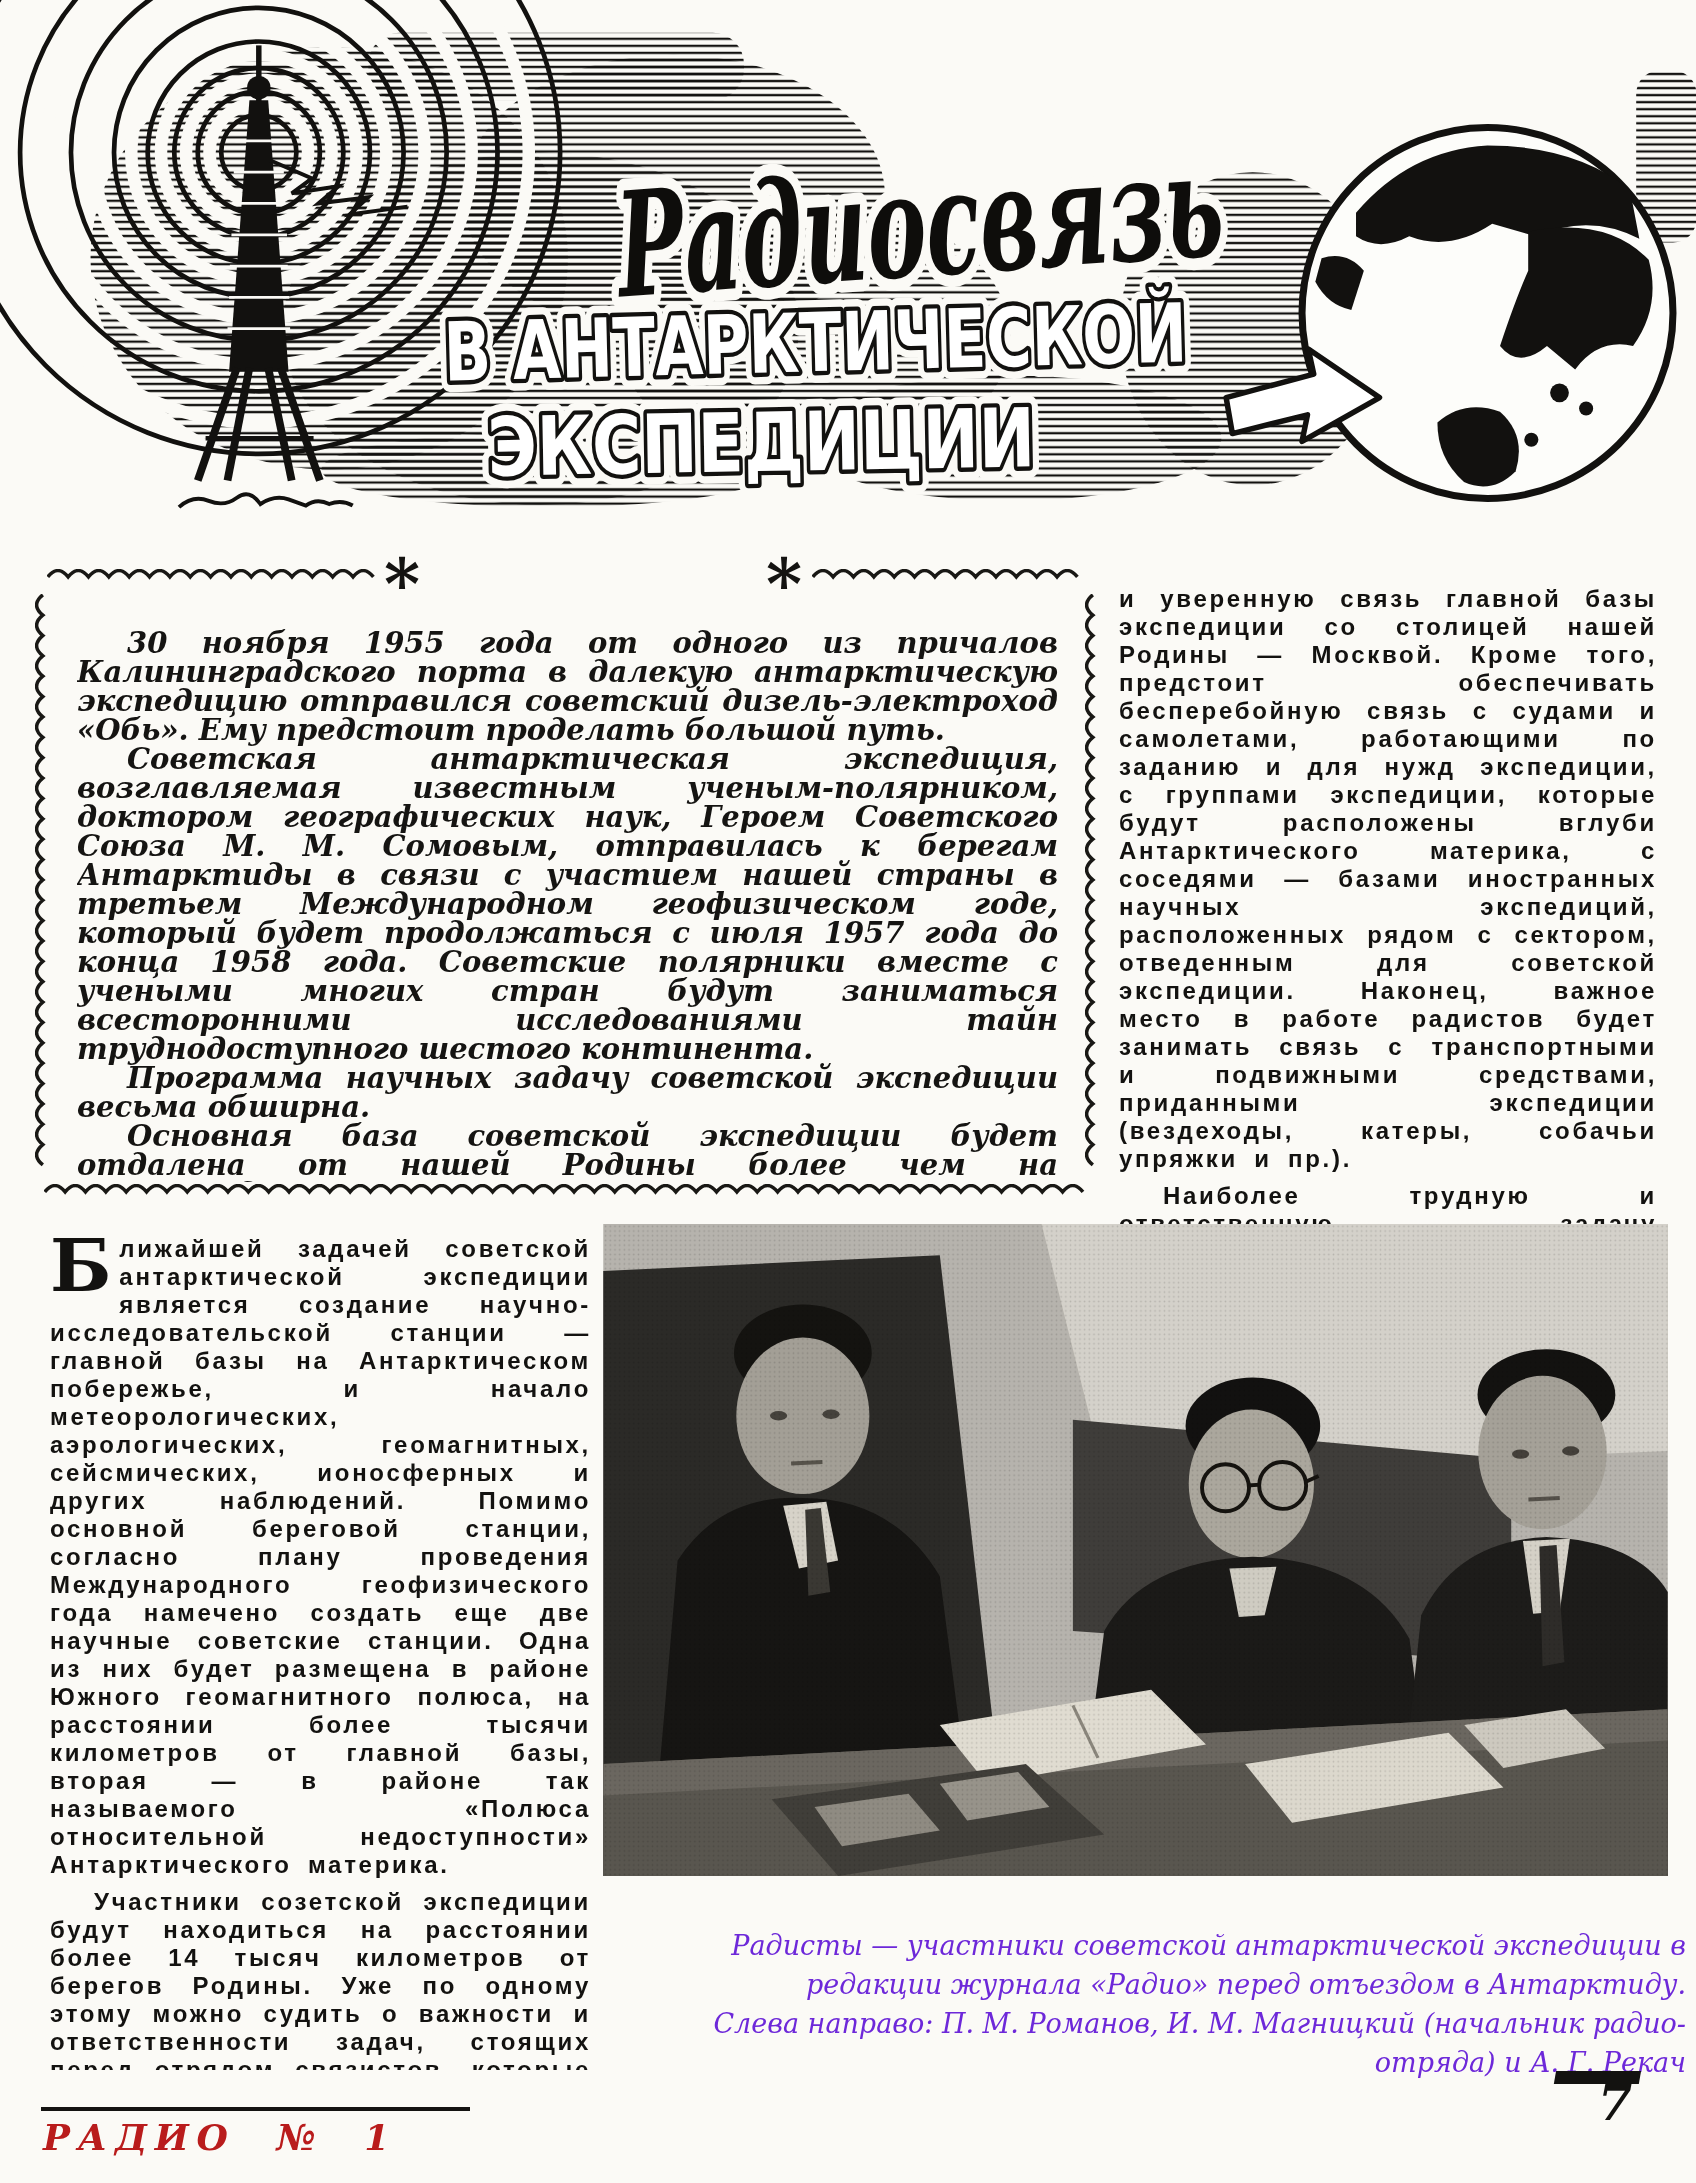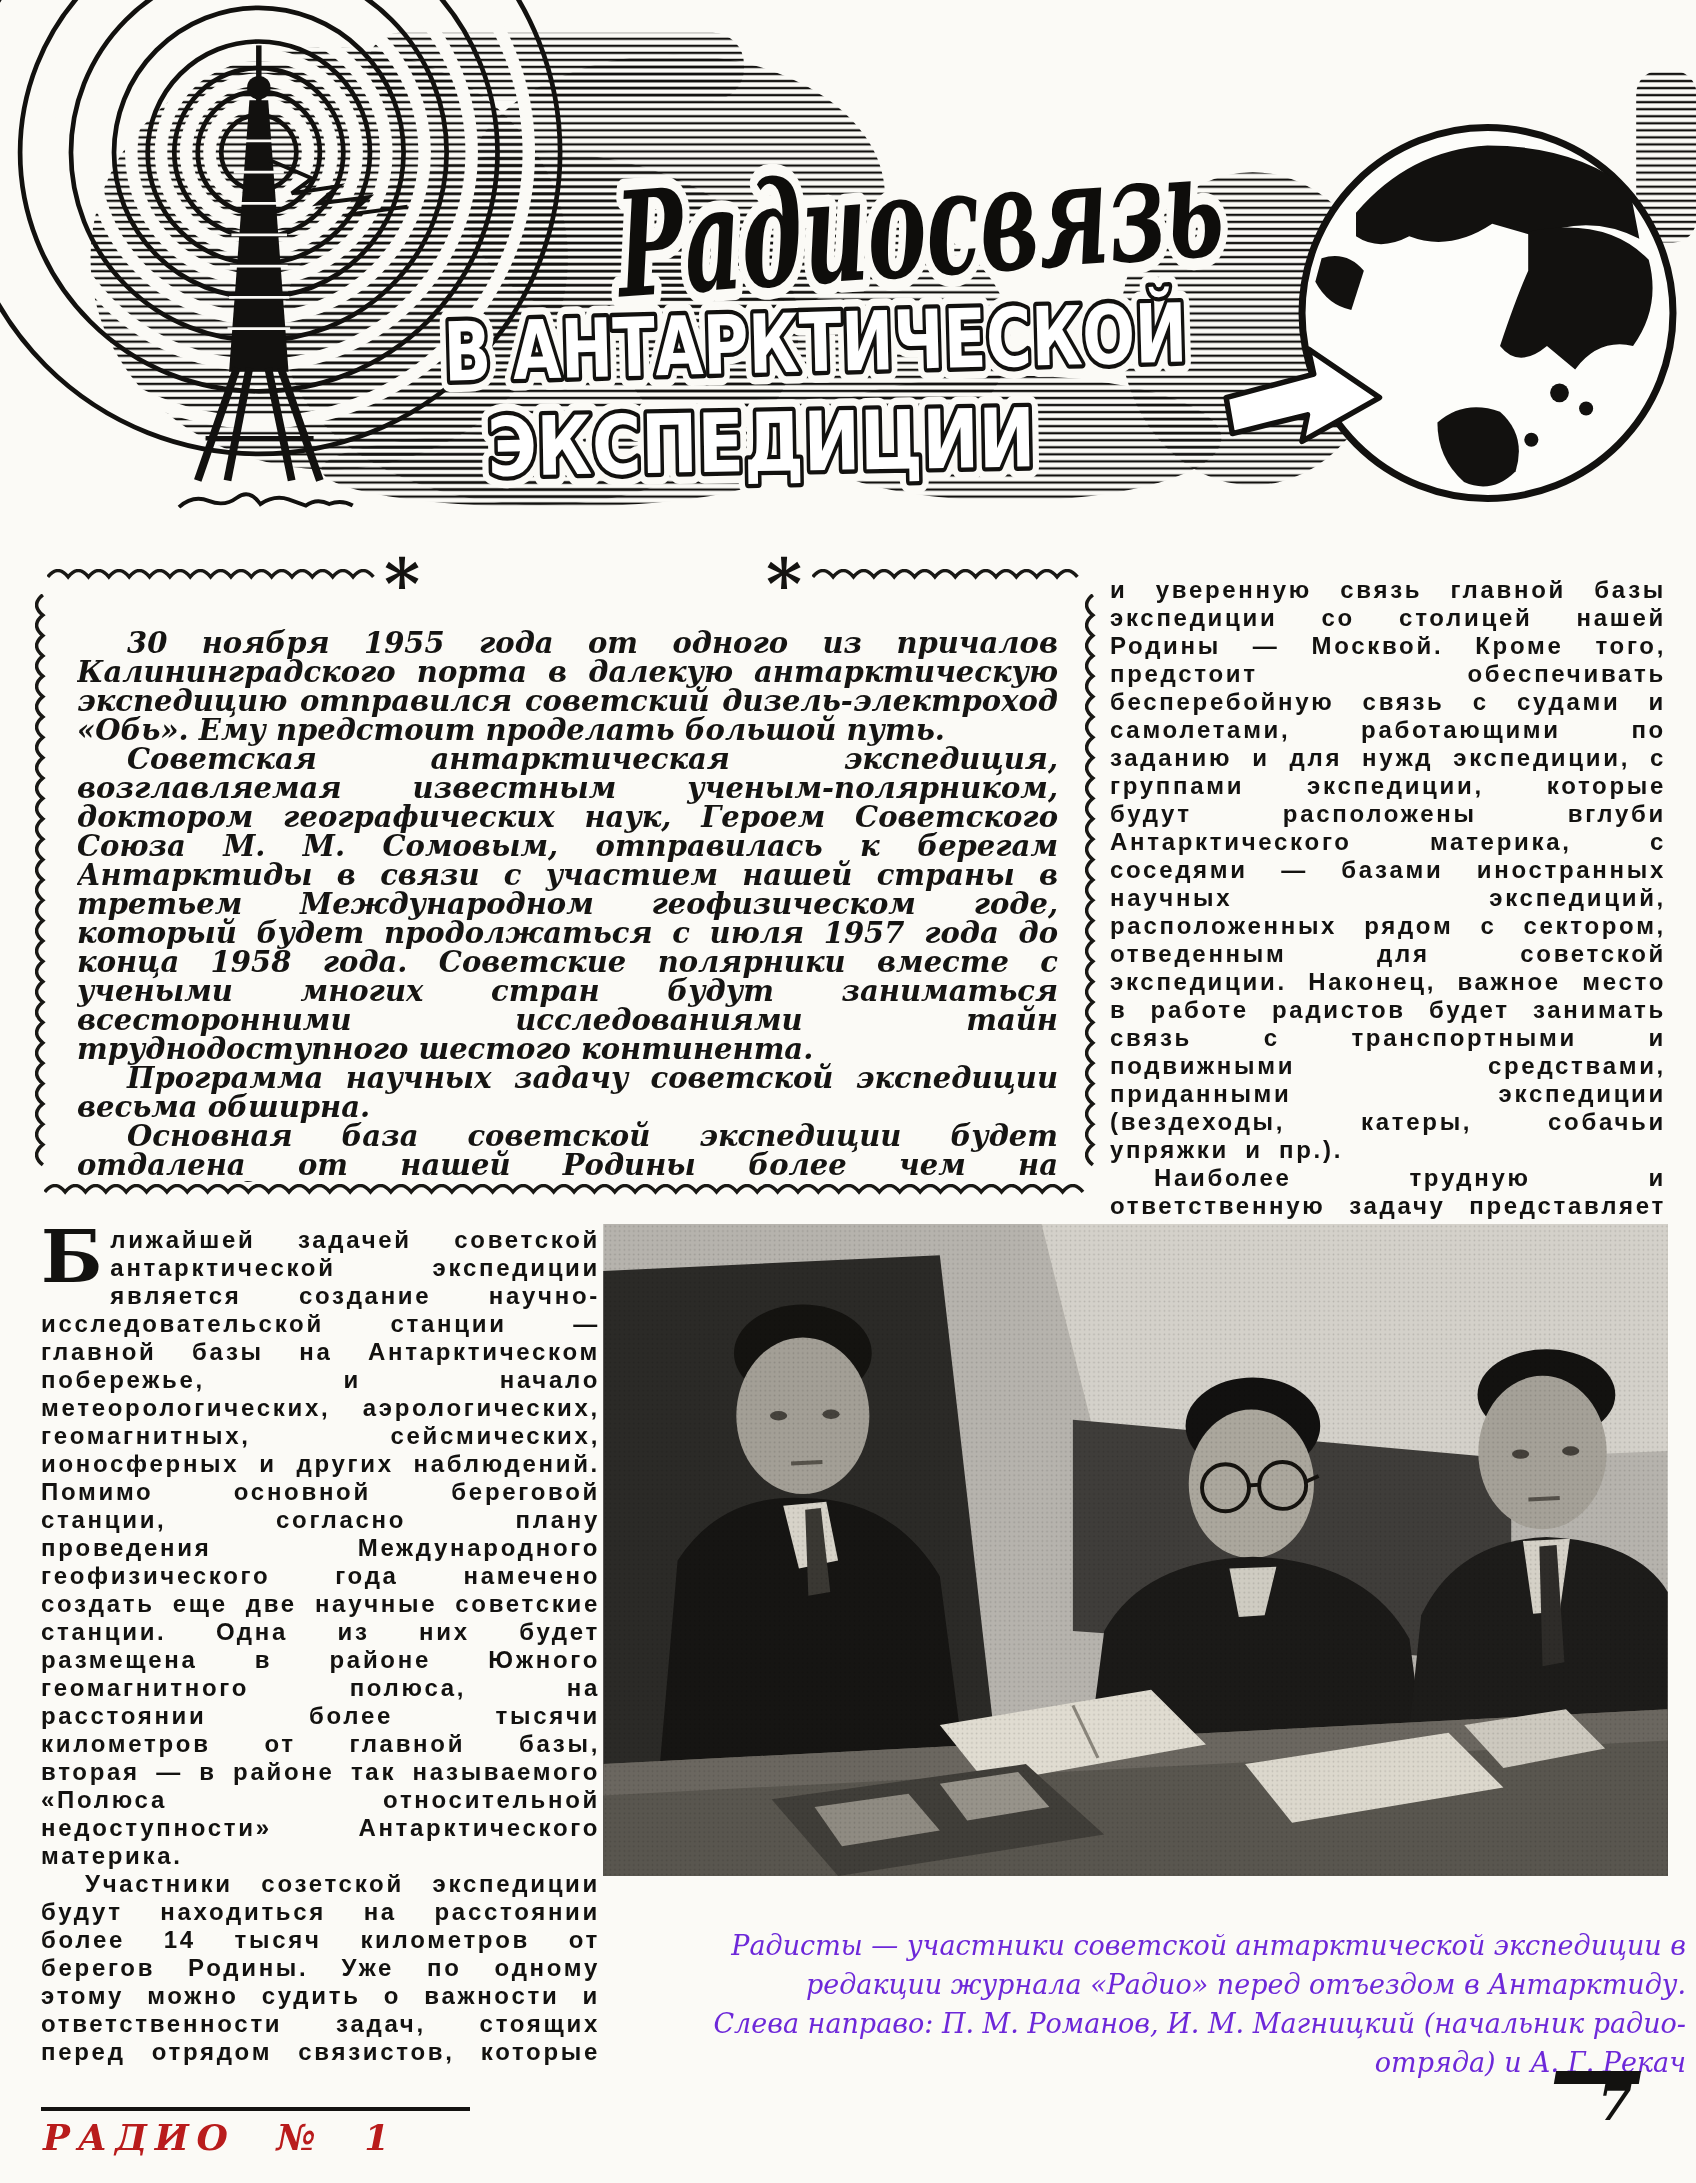--- a/index.html
+++ b/index.html
@@ -18,21 +18,21 @@
   .wave path{stroke:#191815;stroke-width:4.5;fill:none;}
   .orn{position:absolute;top:-28px;font-family:"DejaVu Serif",serif;font-weight:bold;
     font-size:69px;line-height:69px;color:#141311;}
 
   
   .coltext{font-family:"Liberation Sans",sans-serif;font-weight:700;
     font-size:24px;line-height:28px;letter-spacing:2.7px;word-spacing:7px;
     text-align:justify;color:#131210;}
   .leftcol{position:absolute;left:41px;top:1226px;width:559px;height:844px;overflow:hidden;}
   .rightcol{position:absolute;left:1110px;top:576px;width:556px;height:652px;overflow:hidden;}
-  .coltext p{margin:0;}
+  .coltext p{margin:9px;}
   .coltext p.ind{text-indent:44px;}
   .dc{float:left;font-family:"DejaVu Serif",serif;font-weight:bold;font-style:normal;
     font-size:72px;line-height:56px;margin:3.1px 7.8px 0 0;letter-spacing:0;}
 
   
   .photo{position:absolute;left:603px;top:1224px;width:1065px;height:652px;}
 
   
   .caption{position:absolute;left:607px;top:1926px;width:1079px;
     font-family:"DejaVu Serif",serif;font-style:italic;

